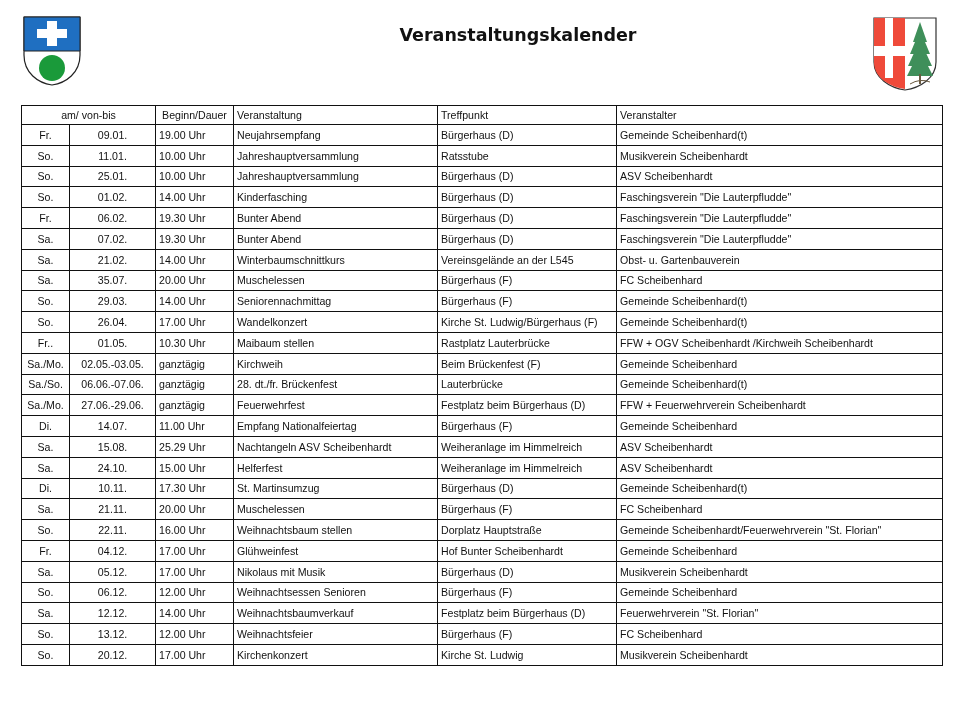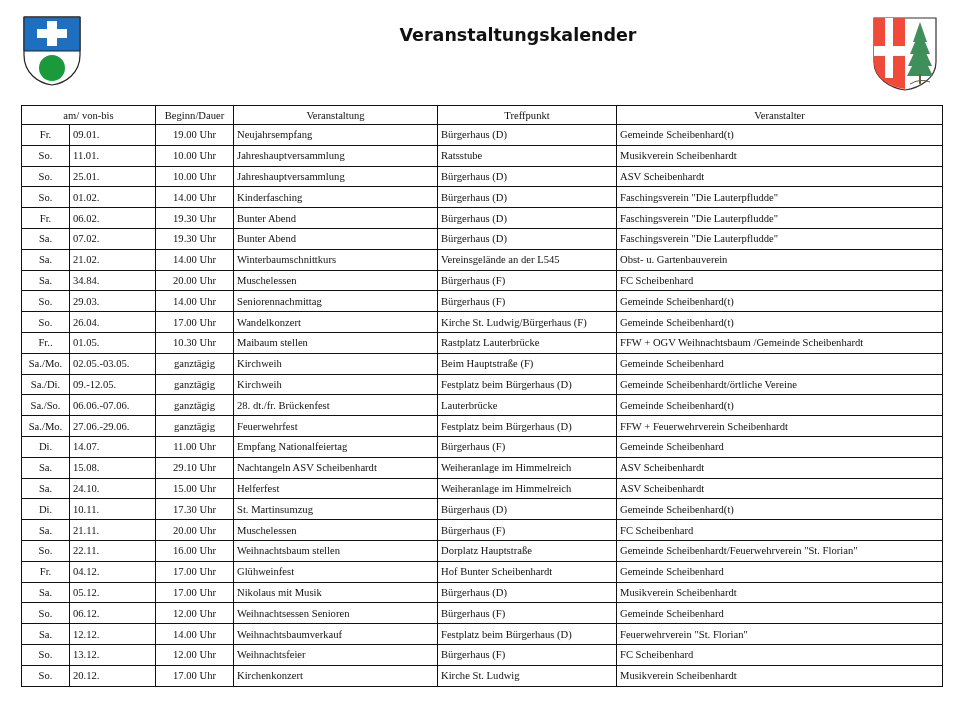--- a/index.html
+++ b/index.html
@@ -1,27 +1,27 @@
 <!DOCTYPE html>
 <html><head>
 <meta charset="utf-8">
 <style>
   html, body { margin: 0; padding: 0; background: #ffffff; }
   body { width: 962px; height: 718px; position: relative; overflow: hidden; font-family: "Liberation Sans", sans-serif; color: #111; }
   .title-block { position: absolute; left: 0; top: 24px; width: 962px; text-align: center; font-family: "DejaVu Sans", sans-serif; font-weight: bold; font-size: 17.5px; line-height: 23px; color: #111; padding-left: 37px; }
   .title-block div { margin-left: 0; }
   .crest-left { position: absolute; left: 22px; top: 15px; width: 60px; height: 72px; }
   .crest-right { position: absolute; left: 872px; top: 16px; width: 66px; height: 76px; }
-  table.cal { position: absolute; left: 21px; top: 105px; border-collapse: collapse; table-layout: fixed; width: 921px; font-size: 10.6px; font-family: Liberation Serif, serif; }
+  table.cal { position: absolute; left: 21px; top: 105px; border-collapse: collapse; table-layout: fixed; width: 921px; font-size: 10.6px; }
   table.cal td, table.cal th { border: 1px solid #111; padding: 0 3px; height: 19.8px; white-space: nowrap; overflow: hidden; font-weight: normal; }
-  table.cal th { height: 18px; text-align: center; }
+  table.cal th { height: 18px; text-align: left; }
   table.cal th.c { text-align: center; }
   table.cal td.day { text-align: center; }
-  table.cal td.date { }
-  table.cal td.time { text-align: center; }
+  table.cal td.date { text-align: center; }
+  table.cal td.time { }
   table.cal tr:last-child td { border-bottom: 1px solid #111; }
 </style>
 </head>
 <body>
 
 <svg class="crest-left" viewBox="0 0 60 72">
   <path d="M2 2 H58 V40 C58 58 44 68 30 70 C16 68 2 58 2 40 Z" fill="#ffffff" stroke="#222" stroke-width="1.2"></path>
   <path d="M2 2 H58 V36 H2 Z" fill="#1f6fc1" stroke="#222" stroke-width="1"></path>
   <path d="M25 6 H35 V14 H45 V23 H35 V31 H25 V23 H15 V14 H25 Z" fill="#ffffff"></path>
   <circle cx="30" cy="53" r="13" fill="#1a9a3a"></circle>
@@ -116,21 +116,21 @@
       <tr>
         <td class="day">Sa.</td>
         <td class="date">21.02.</td>
         <td class="time">14.00 Uhr</td>
         <td class="event">Winterbaumschnittkurs</td>
         <td class="loc">Vereinsgelände an der L545</td>
         <td class="org">Obst- u. Gartenbauverein</td>
       </tr>
       <tr>
         <td class="day">Sa.</td>
-        <td class="date">34.84.</td>
+        <td class="date">35.07.</td>
         <td class="time">20.00 Uhr</td>
         <td class="event">Muschelessen</td>
         <td class="loc">Bürgerhaus (F)</td>
         <td class="org">FC Scheibenhard</td>
       </tr>
       <tr>
         <td class="day">So.</td>
         <td class="date">29.03.</td>
         <td class="time">14.00 Uhr</td>
         <td class="event">Seniorennachmittag</td>
@@ -144,37 +144,29 @@
         <td class="event">Wandelkonzert</td>
         <td class="loc">Kirche St. Ludwig/Bürgerhaus (F)</td>
         <td class="org">Gemeinde Scheibenhard(t)</td>
       </tr>
       <tr>
         <td class="day">Fr..</td>
         <td class="date">01.05.</td>
         <td class="time">10.30 Uhr</td>
         <td class="event">Maibaum stellen</td>
         <td class="loc">Rastplatz Lauterbrücke</td>
-        <td class="org">FFW + OGV Weihnachtsbaum /Gemeinde Scheibenhardt</td>
+        <td class="org">FFW + OGV Scheibenhardt /Kirchweih Scheibenhardt</td>
       </tr>
       <tr>
         <td class="day">Sa./Mo.</td>
         <td class="date">02.05.-03.05.</td>
         <td class="time">ganztägig</td>
         <td class="event">Kirchweih</td>
-        <td class="loc">Beim Hauptstraße (F)</td>
-        <td class="org">Gemeinde Scheibenhard</td>
-      </tr>
-      <tr>
-        <td class="day">Sa./Di.</td>
-        <td class="date">09.-12.05.</td>
-        <td class="time">ganztägig</td>
-        <td class="event">Kirchweih</td>
-        <td class="loc">Festplatz beim Bürgerhaus (D)</td>
-        <td class="org">Gemeinde Scheibenhardt/örtliche Vereine</td>
+        <td class="loc">Beim Brückenfest (F)</td>
+        <td class="org">Gemeinde Scheibenhard</td>
       </tr>
       <tr>
         <td class="day">Sa./So.</td>
         <td class="date">06.06.-07.06.</td>
         <td class="time">ganztägig</td>
         <td class="event">28. dt./fr. Brückenfest</td>
         <td class="loc">Lauterbrücke</td>
         <td class="org">Gemeinde Scheibenhard(t)</td>
       </tr>
       <tr>
@@ -189,21 +181,21 @@
         <td class="day">Di.</td>
         <td class="date">14.07.</td>
         <td class="time">11.00 Uhr</td>
         <td class="event">Empfang Nationalfeiertag</td>
         <td class="loc">Bürgerhaus (F)</td>
         <td class="org">Gemeinde Scheibenhard</td>
       </tr>
       <tr>
         <td class="day">Sa.</td>
         <td class="date">15.08.</td>
-        <td class="time">29.10 Uhr</td>
+        <td class="time">25.29 Uhr</td>
         <td class="event">Nachtangeln ASV Scheibenhardt</td>
         <td class="loc">Weiheranlage im Himmelreich</td>
         <td class="org">ASV Scheibenhardt</td>
       </tr>
       <tr>
         <td class="day">Sa.</td>
         <td class="date">24.10.</td>
         <td class="time">15.00 Uhr</td>
         <td class="event">Helferfest</td>
         <td class="loc">Weiheranlage im Himmelreich</td>

